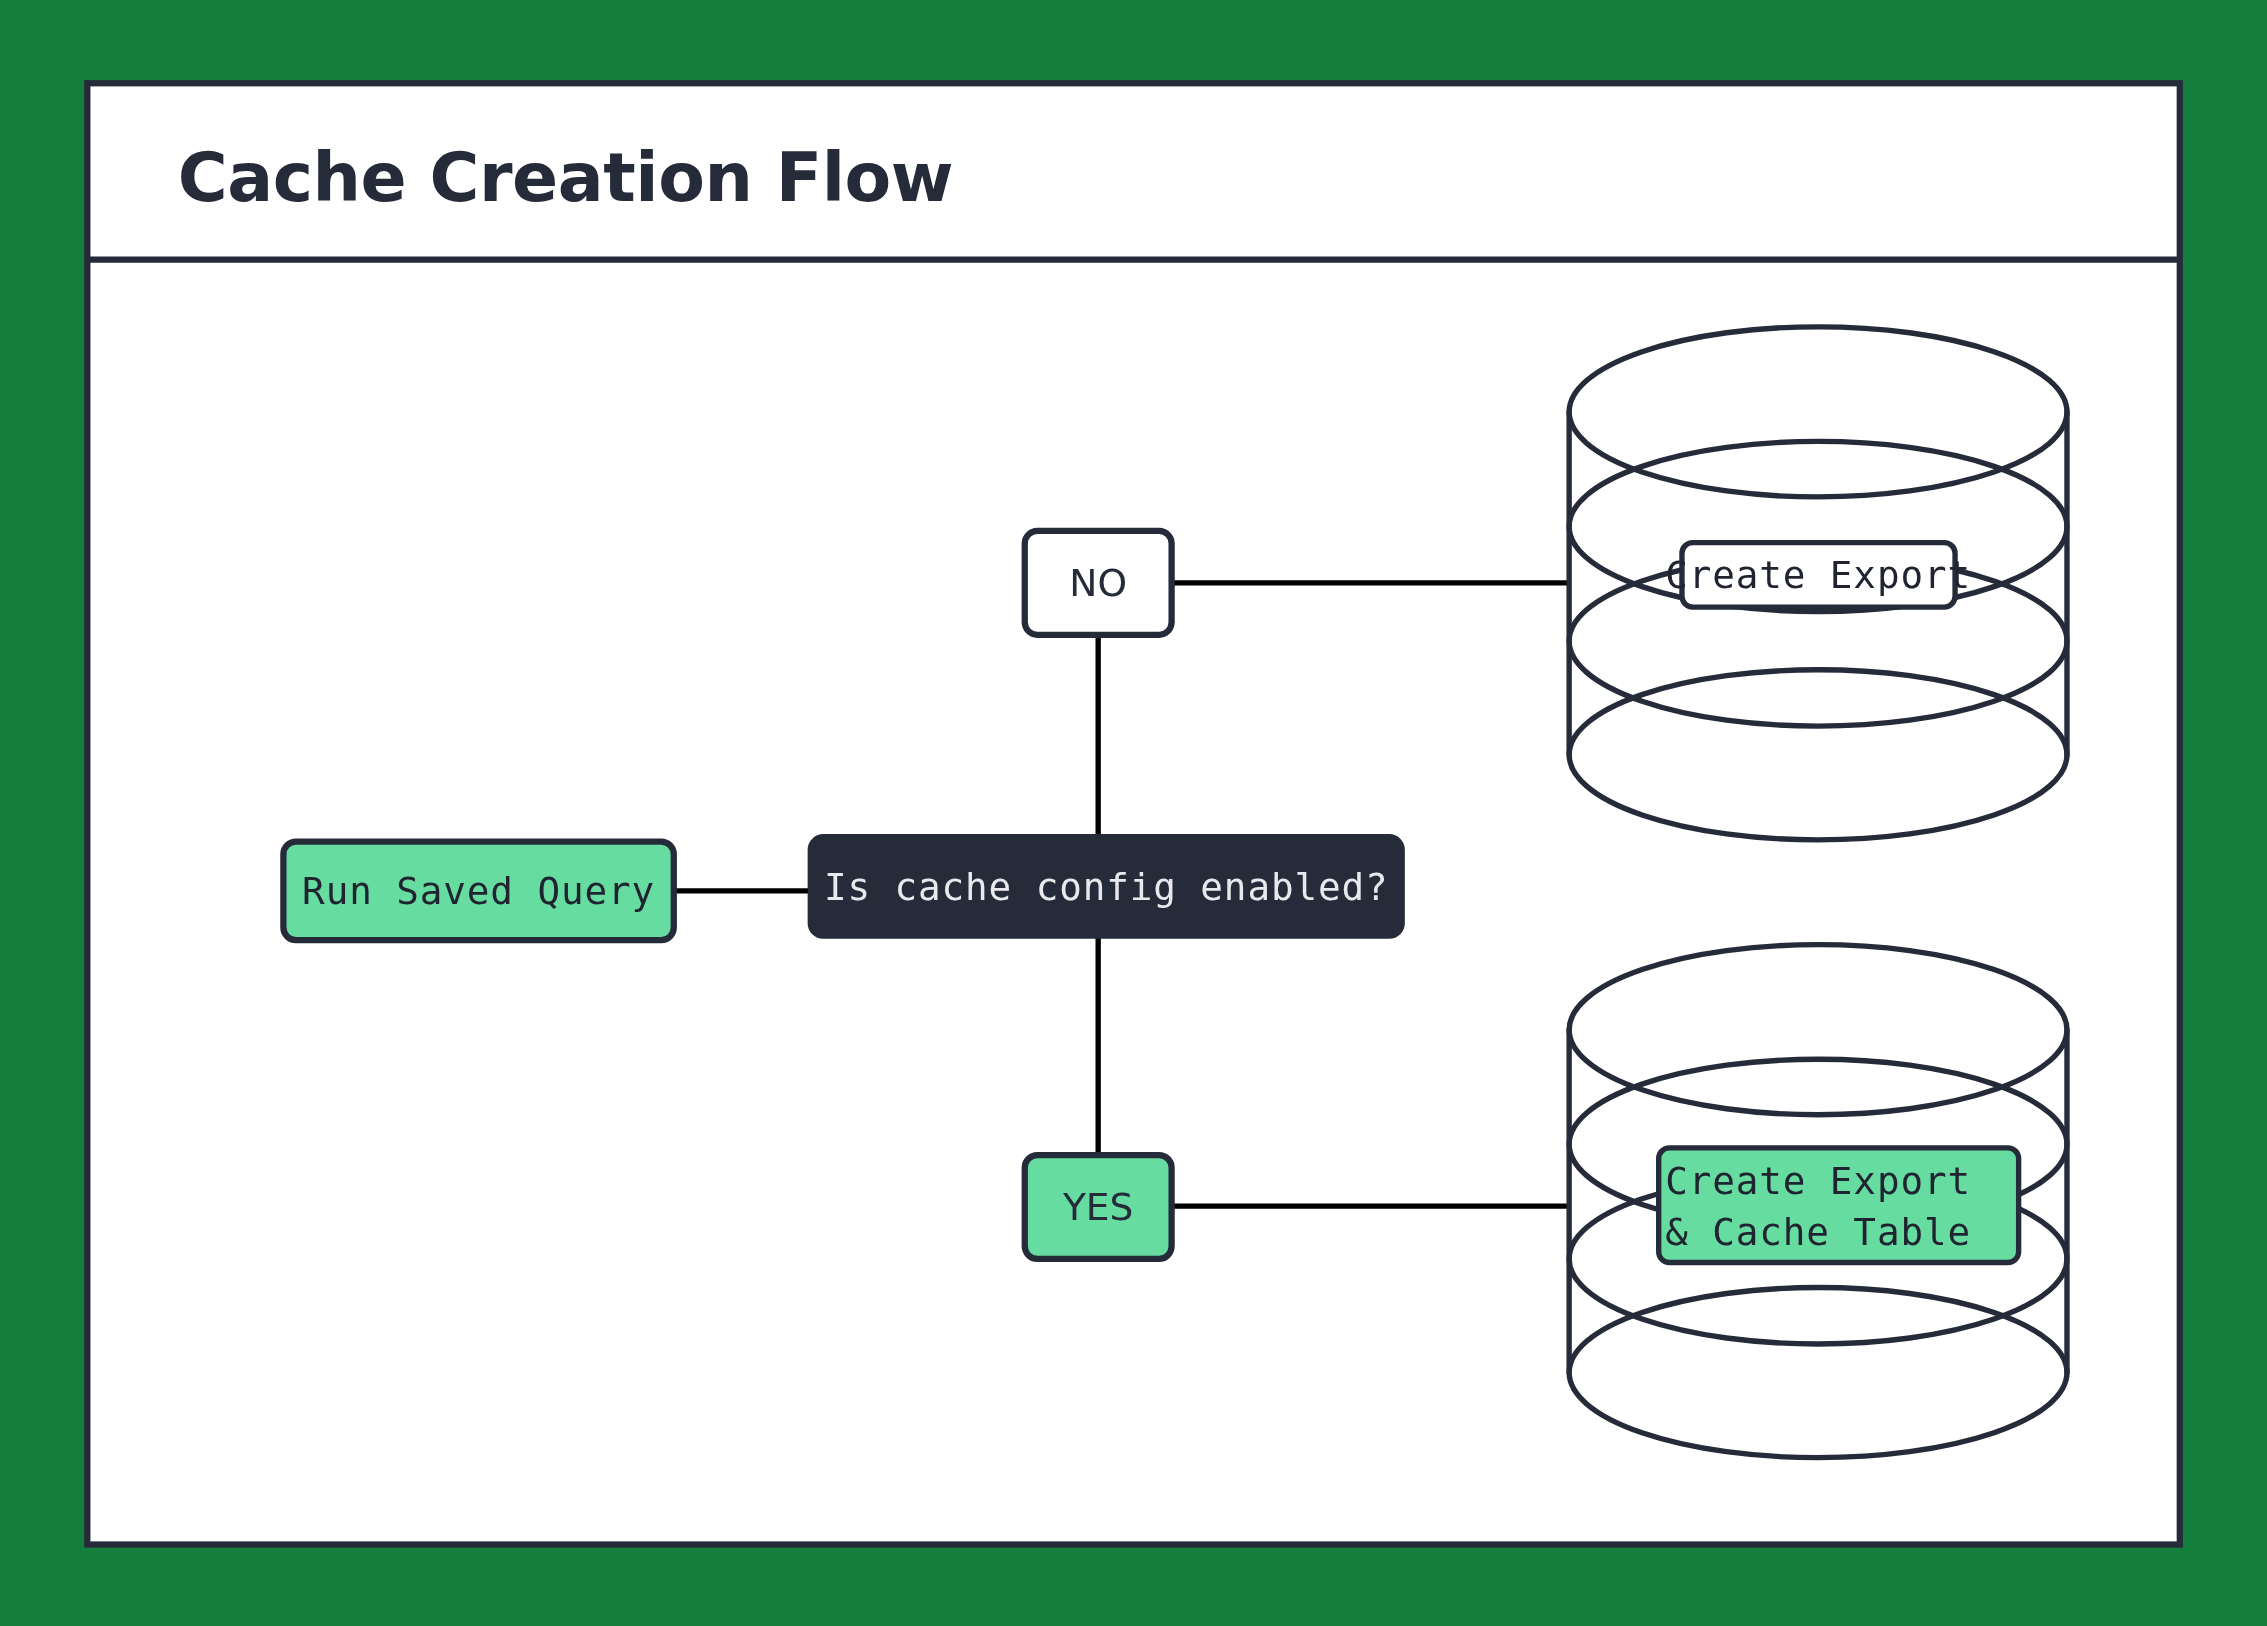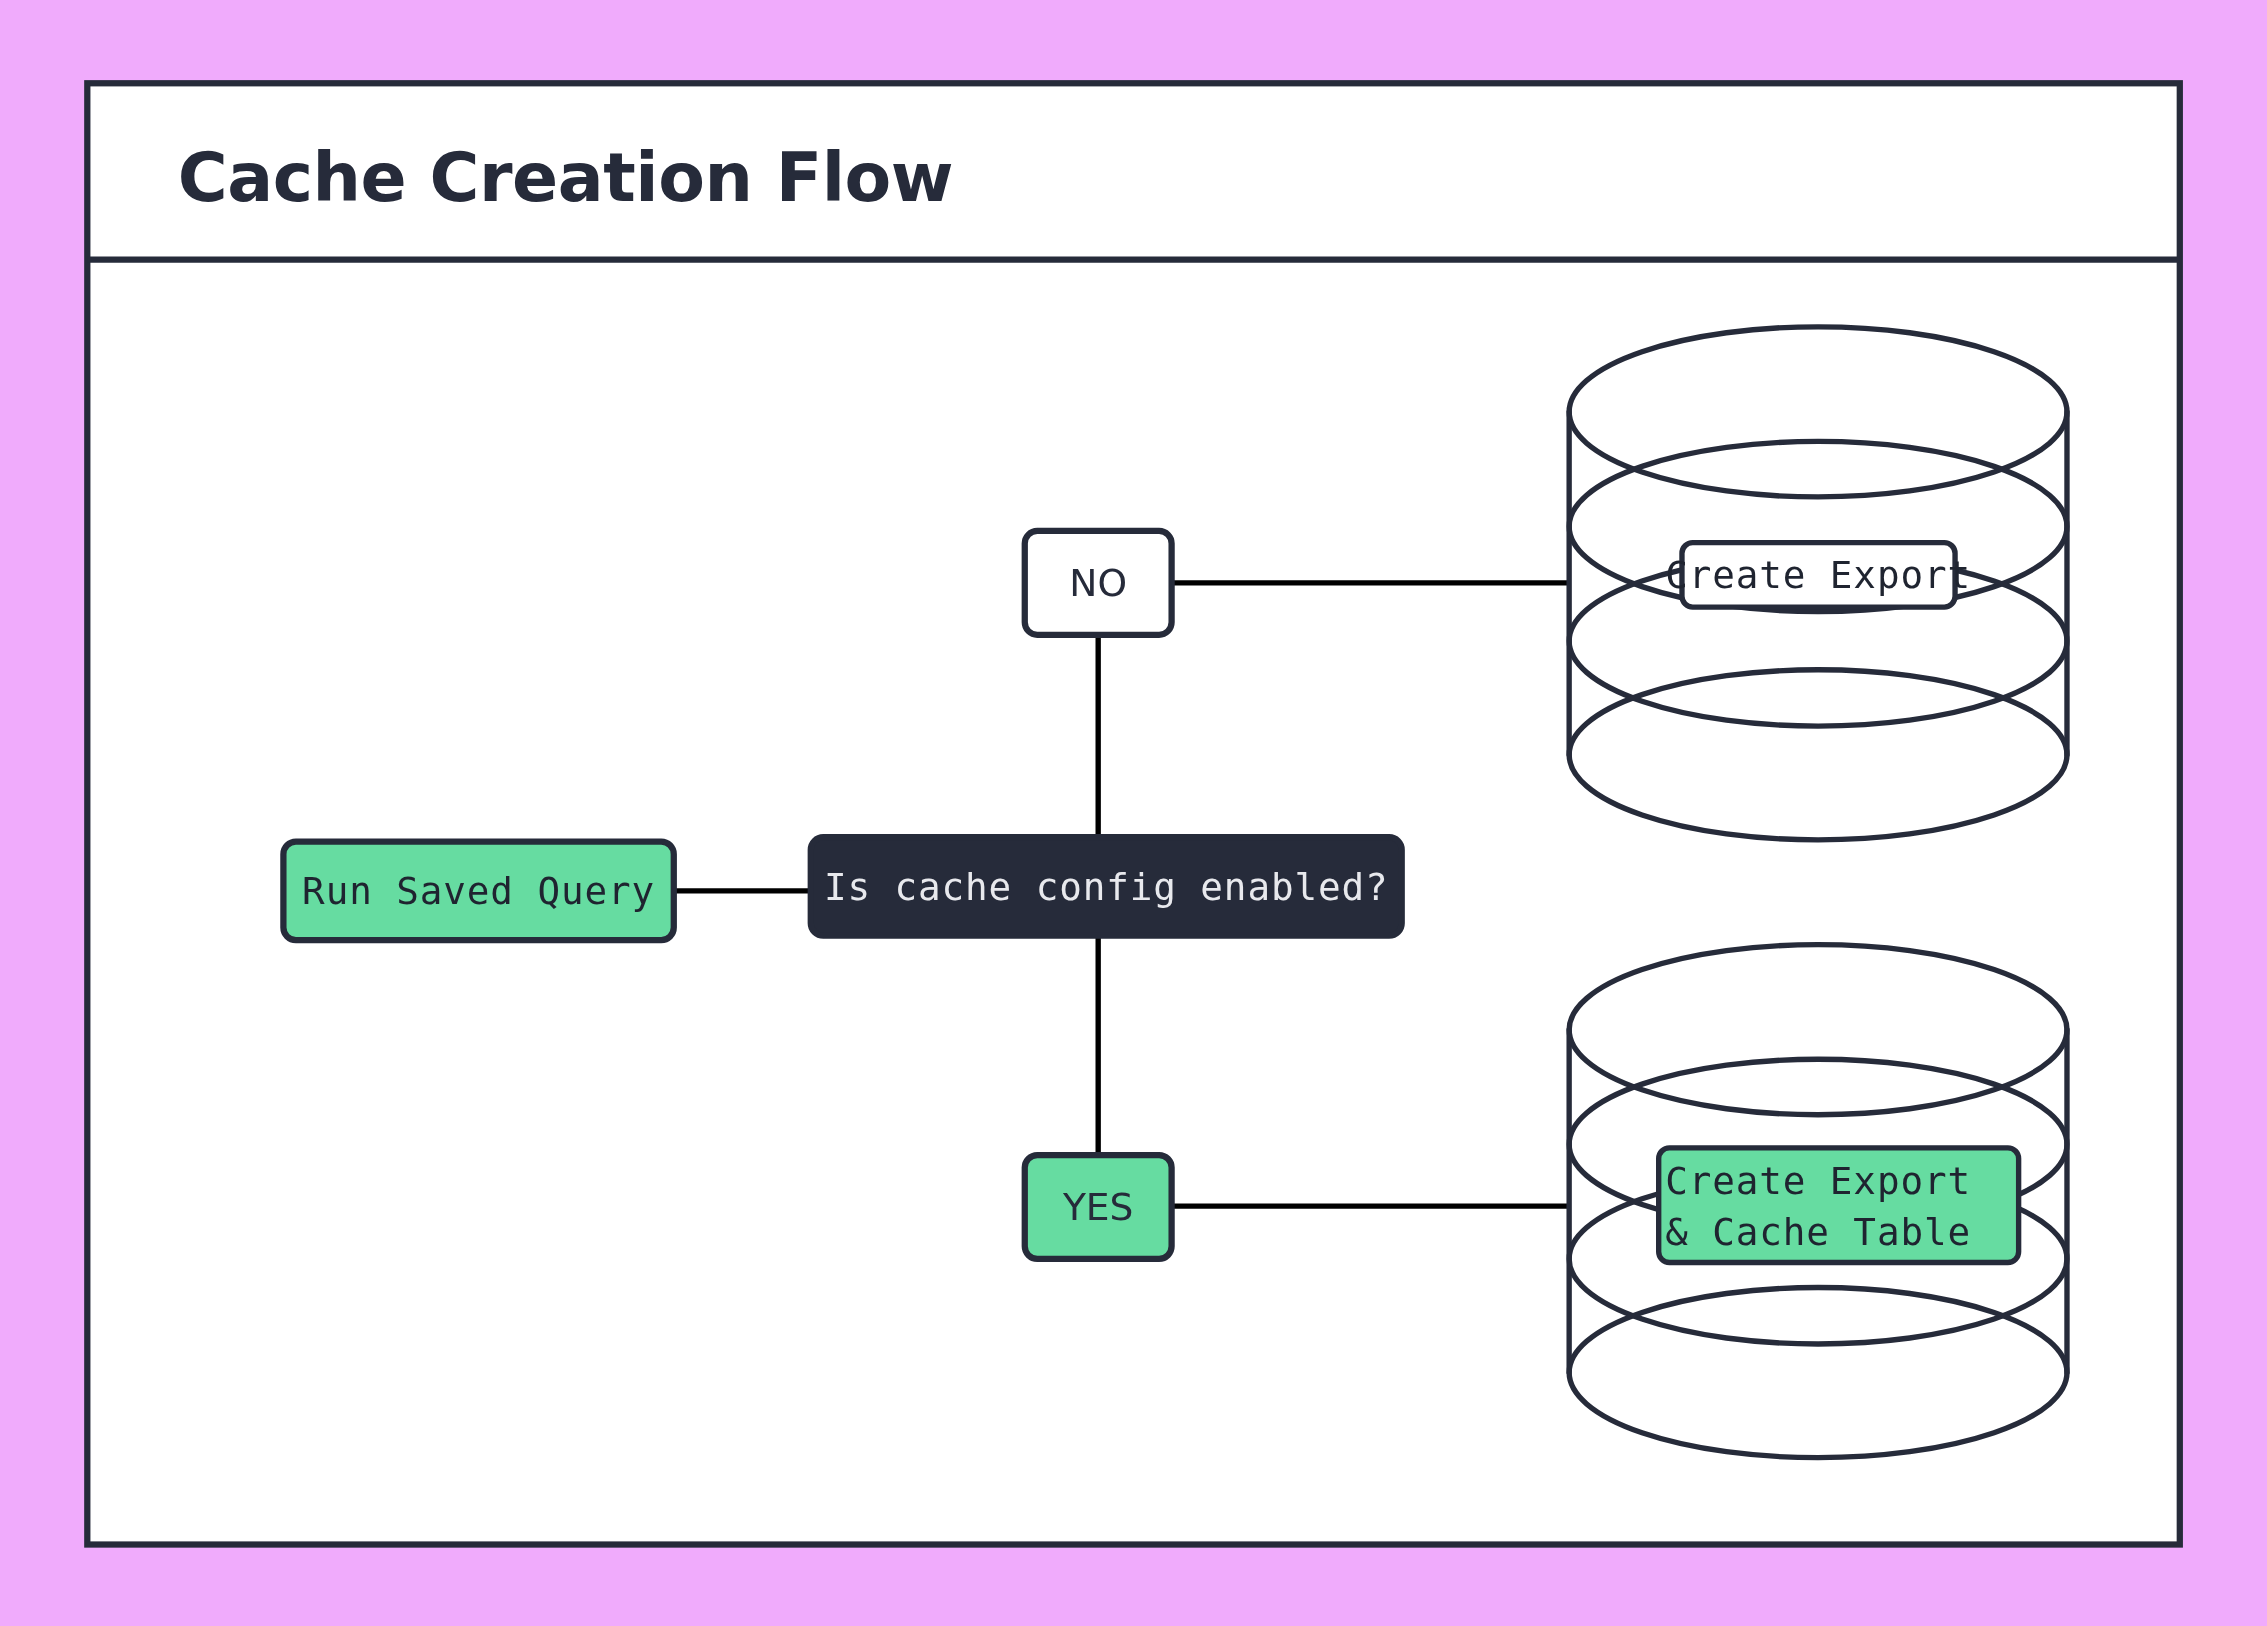--- a/index.html
+++ b/index.html
@@ -4,21 +4,21 @@
 <style>
   html, body {
     margin: 0;
     padding: 0;
     background: #ffffff;
   }
   #stage {
     position: relative;
     width: 2268px;
     height: 1626px;
-    background: #f0abfc;
+    background: #15803d;
     overflow: hidden;
     font-family: "Liberation Sans", sans-serif;
   }
   svg#diagram {
     display: block;
     width: 2268px;
     height: 1626px;
   }
   .frame-rect {
     fill: #ffffff;

